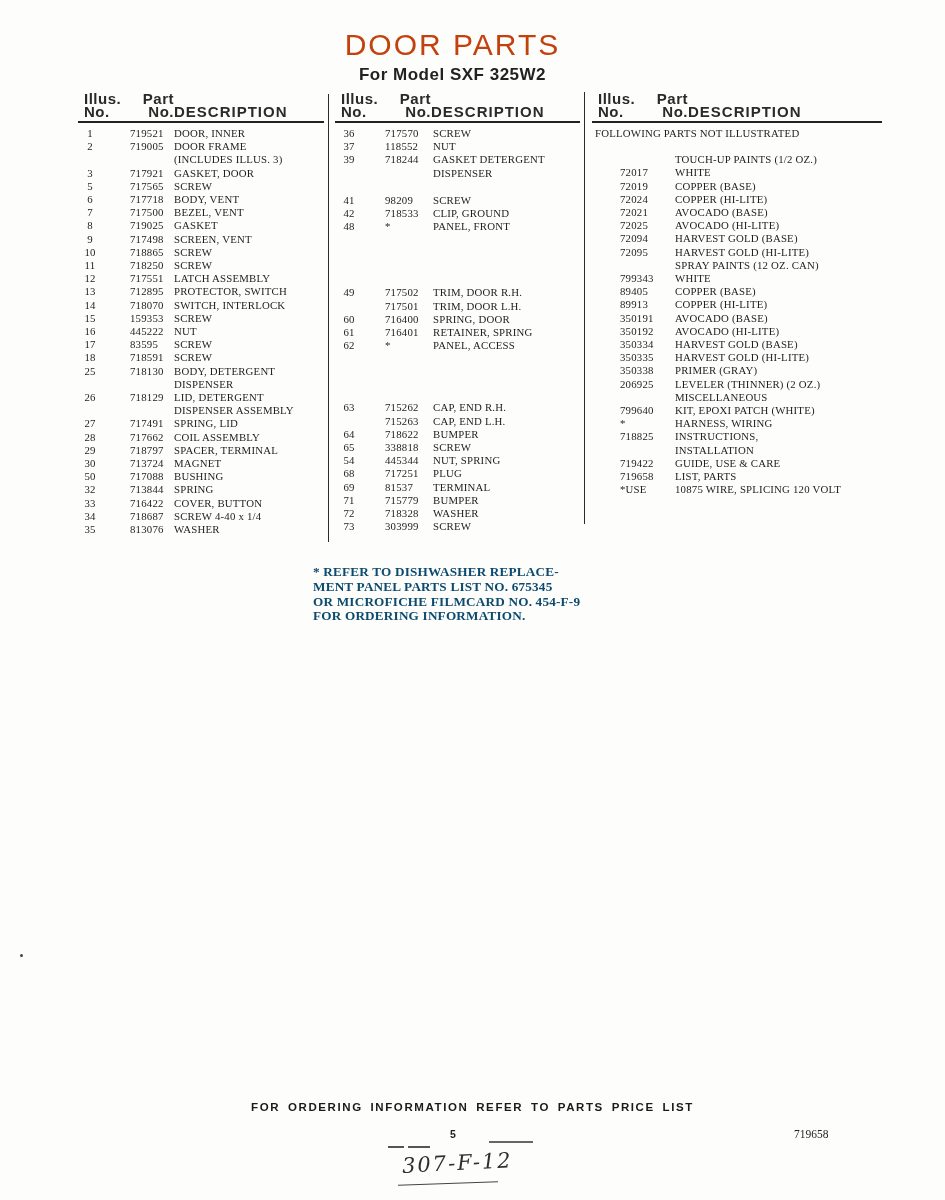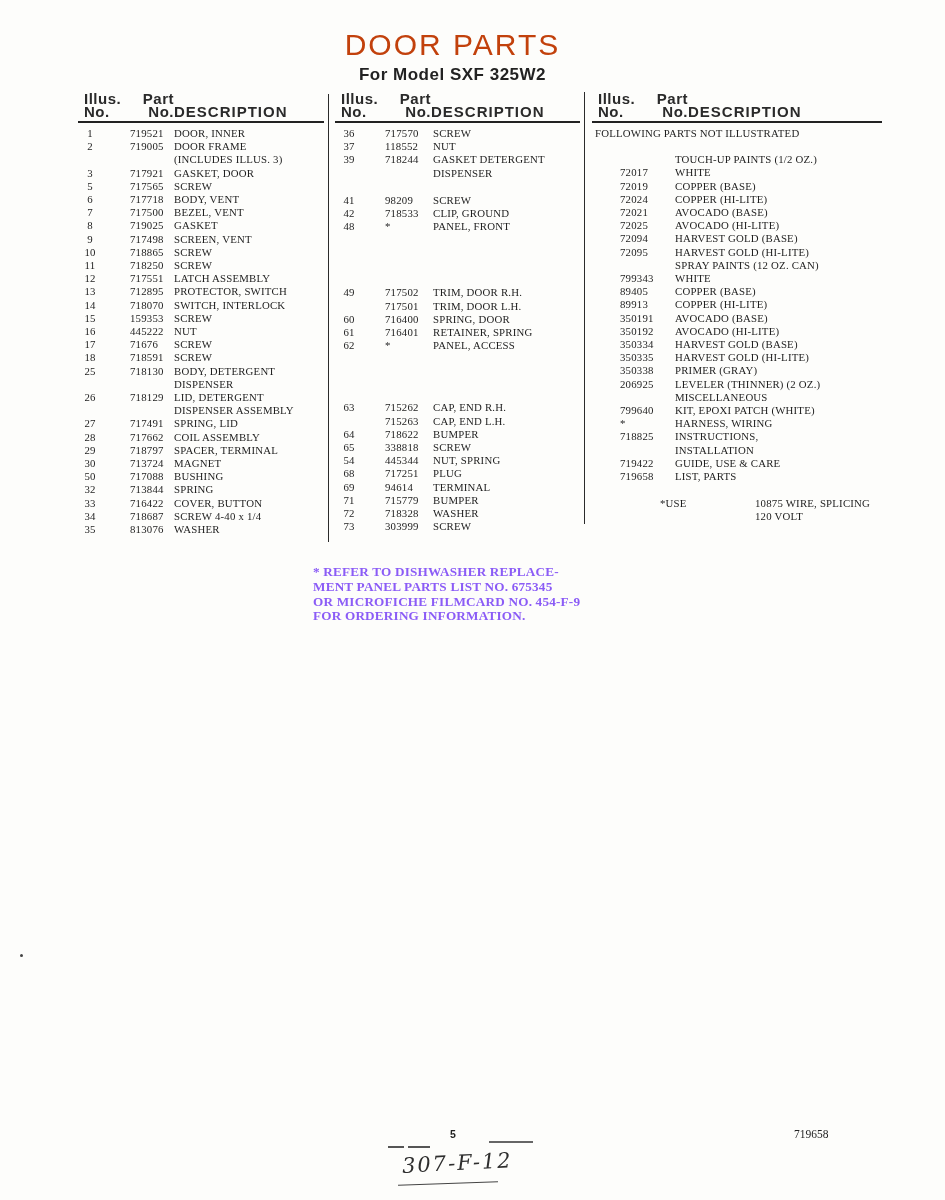--- a/index.html
+++ b/index.html
@@ -55,21 +55,21 @@
 
   
   .vdiv{position:absolute;width:1px;background:#2b2b2b;}
   .vdiv1{left:328px;top:94px;height:448px;}
   .vdiv2{left:584px;top:92px;height:432px;}
 
   
   .footnote{
     position:absolute;left:313px;top:565px;width:278px;
     font-family:"Liberation Serif", serif;
-    font-weight:bold;font-size:13.2px;line-height:14.8px;color:#8b5cf6;
+    font-weight:bold;font-size:13.2px;line-height:14.8px;color:#0c4a6e;
     letter-spacing:0.2px;
   }
 
   
   .banner{
     position:absolute;left:0;top:1101px;width:945px;text-align:center;
     font-family:"Liberation Sans", sans-serif;
     font-weight:bold;font-size:11.5px;letter-spacing:1.6px;word-spacing:3px;color:#1a1a1a;
   }
   .page-number{
@@ -191,21 +191,21 @@
           <span class="c-p">159353</span>
           <span class="c-d">SCREW</span>
         </div>
         <div class="trow">
           <span class="c-i">16</span>
           <span class="c-p">445222</span>
           <span class="c-d">NUT</span>
         </div>
         <div class="trow">
           <span class="c-i">17</span>
-          <span class="c-p">71676</span>
+          <span class="c-p">83595</span>
           <span class="c-d">SCREW</span>
         </div>
         <div class="trow">
           <span class="c-i">18</span>
           <span class="c-p">718591</span>
           <span class="c-d">SCREW</span>
         </div>
         <div class="trow">
           <span class="c-i">25</span>
           <span class="c-p">718130</span>
@@ -374,21 +374,21 @@
           <span class="c-p">445344</span>
           <span class="c-d">NUT, SPRING</span>
         </div>
         <div class="trow">
           <span class="c-i">68</span>
           <span class="c-p">717251</span>
           <span class="c-d">PLUG</span>
         </div>
         <div class="trow">
           <span class="c-i">69</span>
-          <span class="c-p">94614</span>
+          <span class="c-p">81537</span>
           <span class="c-d">TERMINAL</span>
         </div>
         <div class="trow">
           <span class="c-i">71</span>
           <span class="c-p">715779</span>
           <span class="c-d">BUMPER</span>
         </div>
         <div class="trow">
           <span class="c-i">72</span>
           <span class="c-p">718328</span>
@@ -536,40 +536,41 @@
         <div class="trow">
           <span class="c-i"></span>
           <span class="c-p">719422</span>
           <span class="c-d">GUIDE, USE &amp; CARE</span>
         </div>
         <div class="trow">
           <span class="c-i"></span>
           <span class="c-p">719658</span>
           <span class="c-d">LIST, PARTS</span>
         </div>
-        <div class="trow" style="margin-top: 14px; gap: 40px;">
+        <div class="trow" style="">
           <span class="c-i"></span>
           <span class="c-p">*USE</span>
           <span class="c-d">10875 WIRE, SPLICING 120 VOLT</span>
         </div>
       </div>
   </div>
 
   <div class="vdiv vdiv1"></div>
   <div class="vdiv vdiv2"></div>
 
   <div class="footnote">
     <div>*  REFER TO DISHWASHER REPLACE-</div>
     <div>MENT PANEL PARTS LIST NO. 675345</div>
     <div>OR MICROFICHE FILMCARD NO. 454-F-9</div>
     <div>FOR ORDERING INFORMATION.</div>
   </div>
 
   <div class="margin-dot"></div>
 
+  <div class="banner">FOR ORDERING INFORMATION REFER TO PARTS PRICE LIST</div>
   <div class="page-number">5</div>
   <div class="doc-number">719658</div>
 
   <div class="scan-dash1"></div>
   <div class="scan-dash2"></div>
   <div class="scan-dash3"></div>
   <div class="handwritten">307-F-12</div>
   <div class="hw-underline"></div>
 
 </div>

